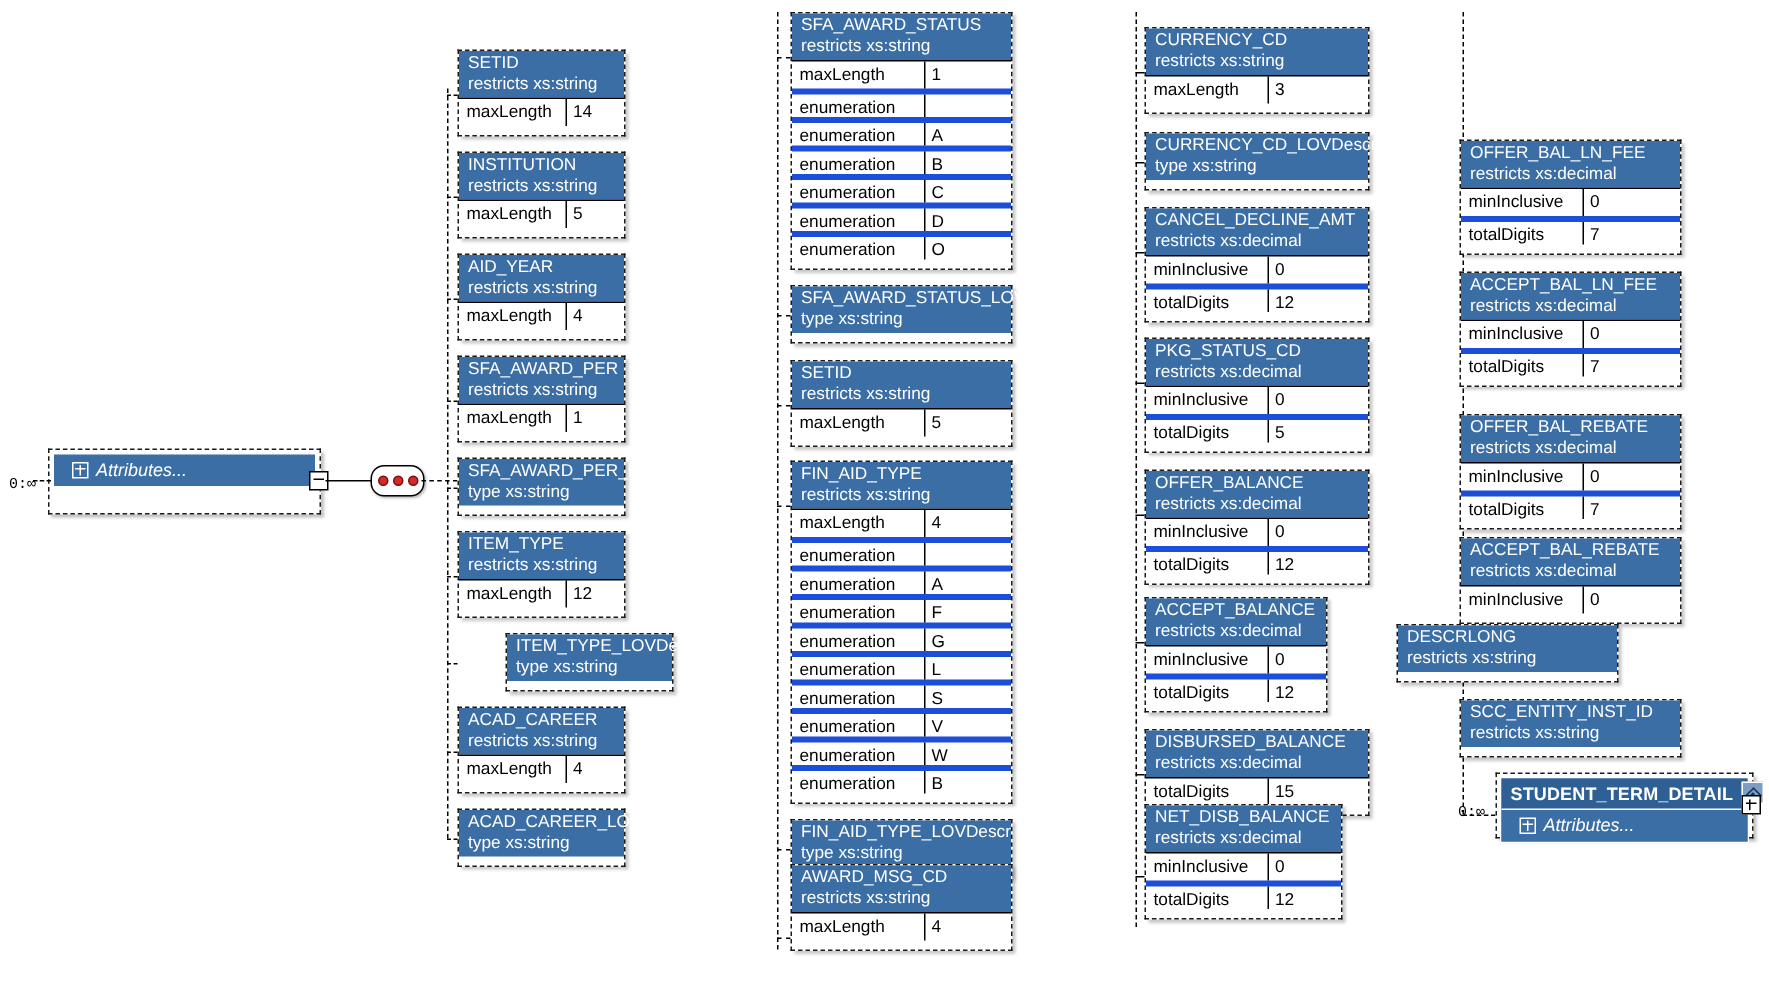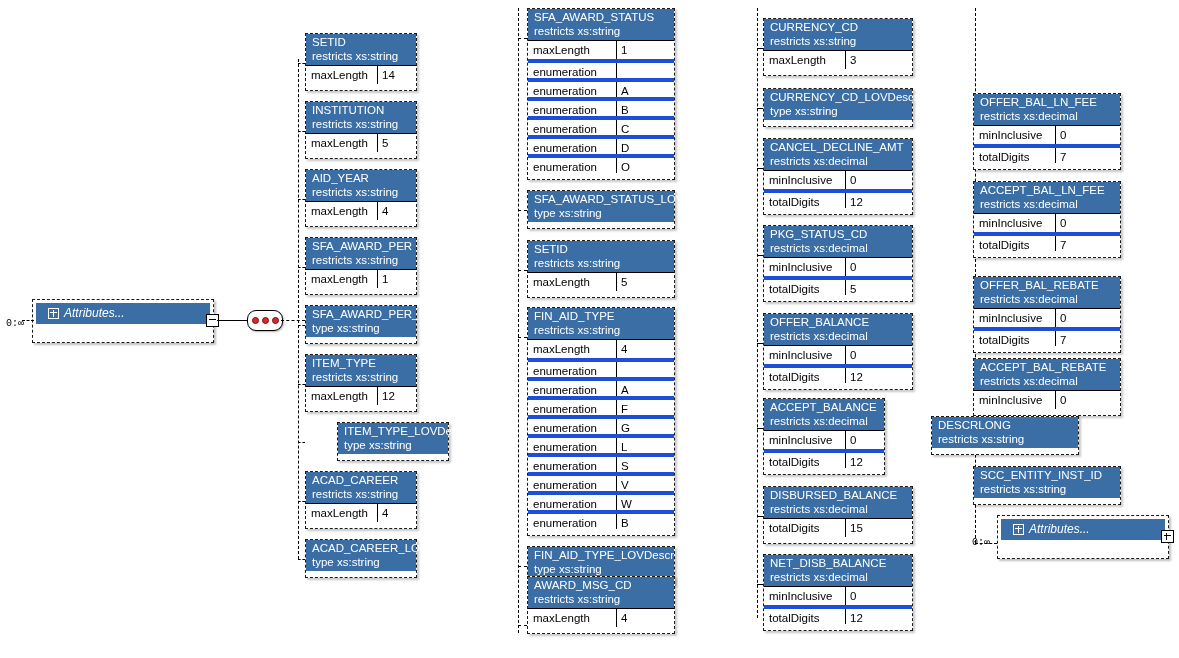--- a/index.html
+++ b/index.html
@@ -166,20 +166,24 @@
   <div class="vline" style="left:975px;top:8px;height:535px;"></div>
   <div class="hline" style="left:975px;top:543px;width:22px;"></div>
   <div class="occurs" style="left:972px;top:537px;">0:∞</div>
 
   <div class="vline" style="left:518px;top:8px;height:625px;"></div>
 
   <div class="vline" style="left:757px;top:8px;height:610px;"></div>
 
   <div class="node" id="term-node" style="left:997px;top:515px;width:170px;height:42px;">
     <div class="node-inner">
+      <div class="node-title">
+        <span>STUDENT_TERM_DETAIL</span>
+        <span class="type-badge"></span>
+      </div>
       <div class="node-attrs">
         <span class="expand-box"></span>
         <span>Attributes...</span>
       </div>
     </div>
   </div>
   <div class="handle plus" style="left:1161px;top:530px;"></div>
 
 <div class="stype" style="left: 305px; top: 33px; width: 112px; height: 58px;">
       <div class="stype-head">
@@ -500,21 +504,21 @@
         <div class="stype-base">restricts  xs:decimal</div>
       </div>
       <div class="facets">
         <div class="facet">
           <div class="fname" style="width: 82px;">totalDigits</div>
           <div class="fval">15</div>
         </div>
       </div>
     </div>
     <div class="hline" style="left: 757px; top: 516px; width: 6px;"></div>
-    <div class="stype" style="left: 763px; top: 554px; width: 150px; height: 77px;">
+    <div class="stype" style="left: 763px; top: 536px; width: 132px; height: 77px;">
       <div class="stype-head">
         <div class="stype-name">NET_DISB_BALANCE</div>
         <div class="stype-base">restricts  xs:decimal</div>
       </div>
       <div class="facets">
         <div class="facet">
           <div class="fname" style="width: 82px;">minInclusive</div>
           <div class="fval">0</div>
         </div>
         <div class="facet">

